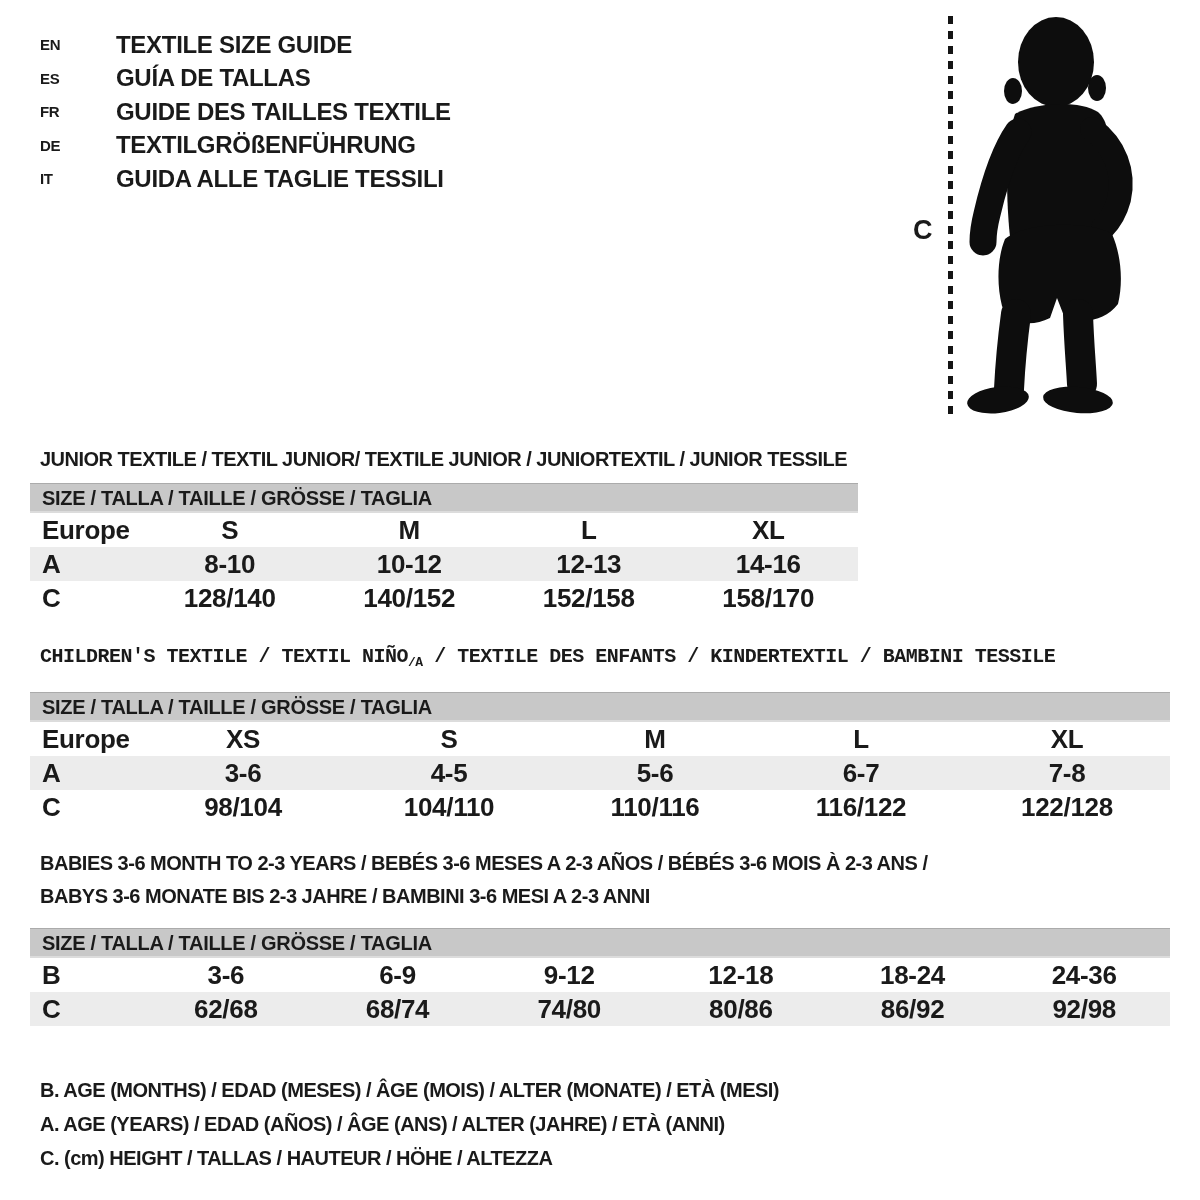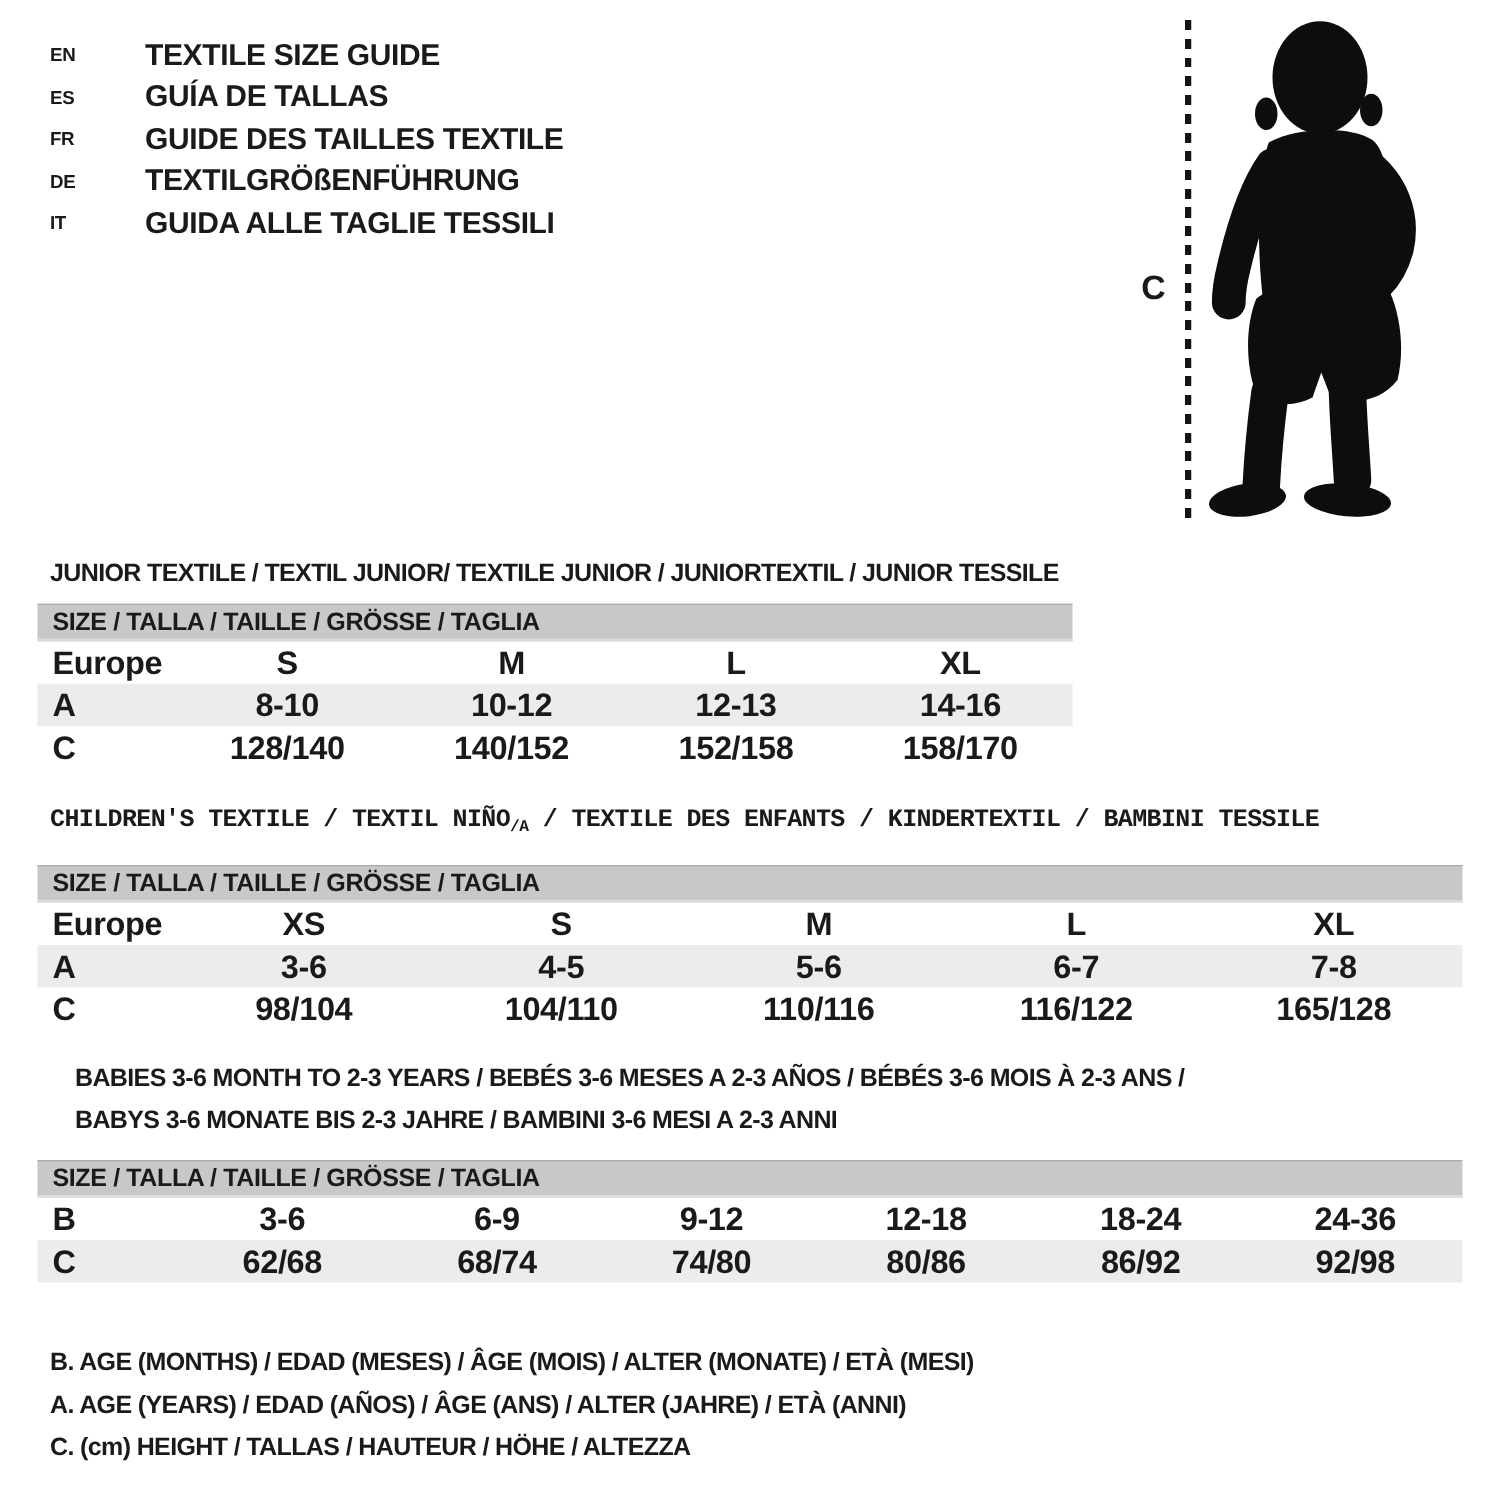--- a/index.html
+++ b/index.html
@@ -144,25 +144,25 @@
     <span class="t-cell">5-6</span>
     <span class="t-cell">6-7</span>
     <span class="t-cell">7-8</span>
   </div>
   <div class="t-row">
     <span class="t-label">C</span>
     <span class="t-cell">98/104</span>
     <span class="t-cell">104/110</span>
     <span class="t-cell">110/116</span>
     <span class="t-cell">116/122</span>
-    <span class="t-cell">165/128</span>
+    <span class="t-cell">122/128</span>
   </div>
 </div>
 
-<div class="sec-title title-2line" style="top:847px;margin-left:20px;">
+<div class="sec-title title-2line" style="top:847px;">
   <div>BABIES 3-6 MONTH TO 2-3 YEARS / BEBÉS 3-6 MESES A 2-3 AÑOS / BÉBÉS 3-6 MOIS À 2-3 ANS /</div>
   <div>BABYS 3-6 MONATE BIS 2-3 JAHRE / BAMBINI 3-6 MESI A 2-3 ANNI</div>
 </div>
 <div class="size-table" style="top:928px; width:1140px;">
   <div class="t-header">SIZE / TALLA / TAILLE / GRÖSSE / TAGLIA</div>
   <div class="t-row">
     <span class="t-label">B</span>
     <span class="t-cell">3-6</span>
     <span class="t-cell">6-9</span>
     <span class="t-cell">9-12</span>

